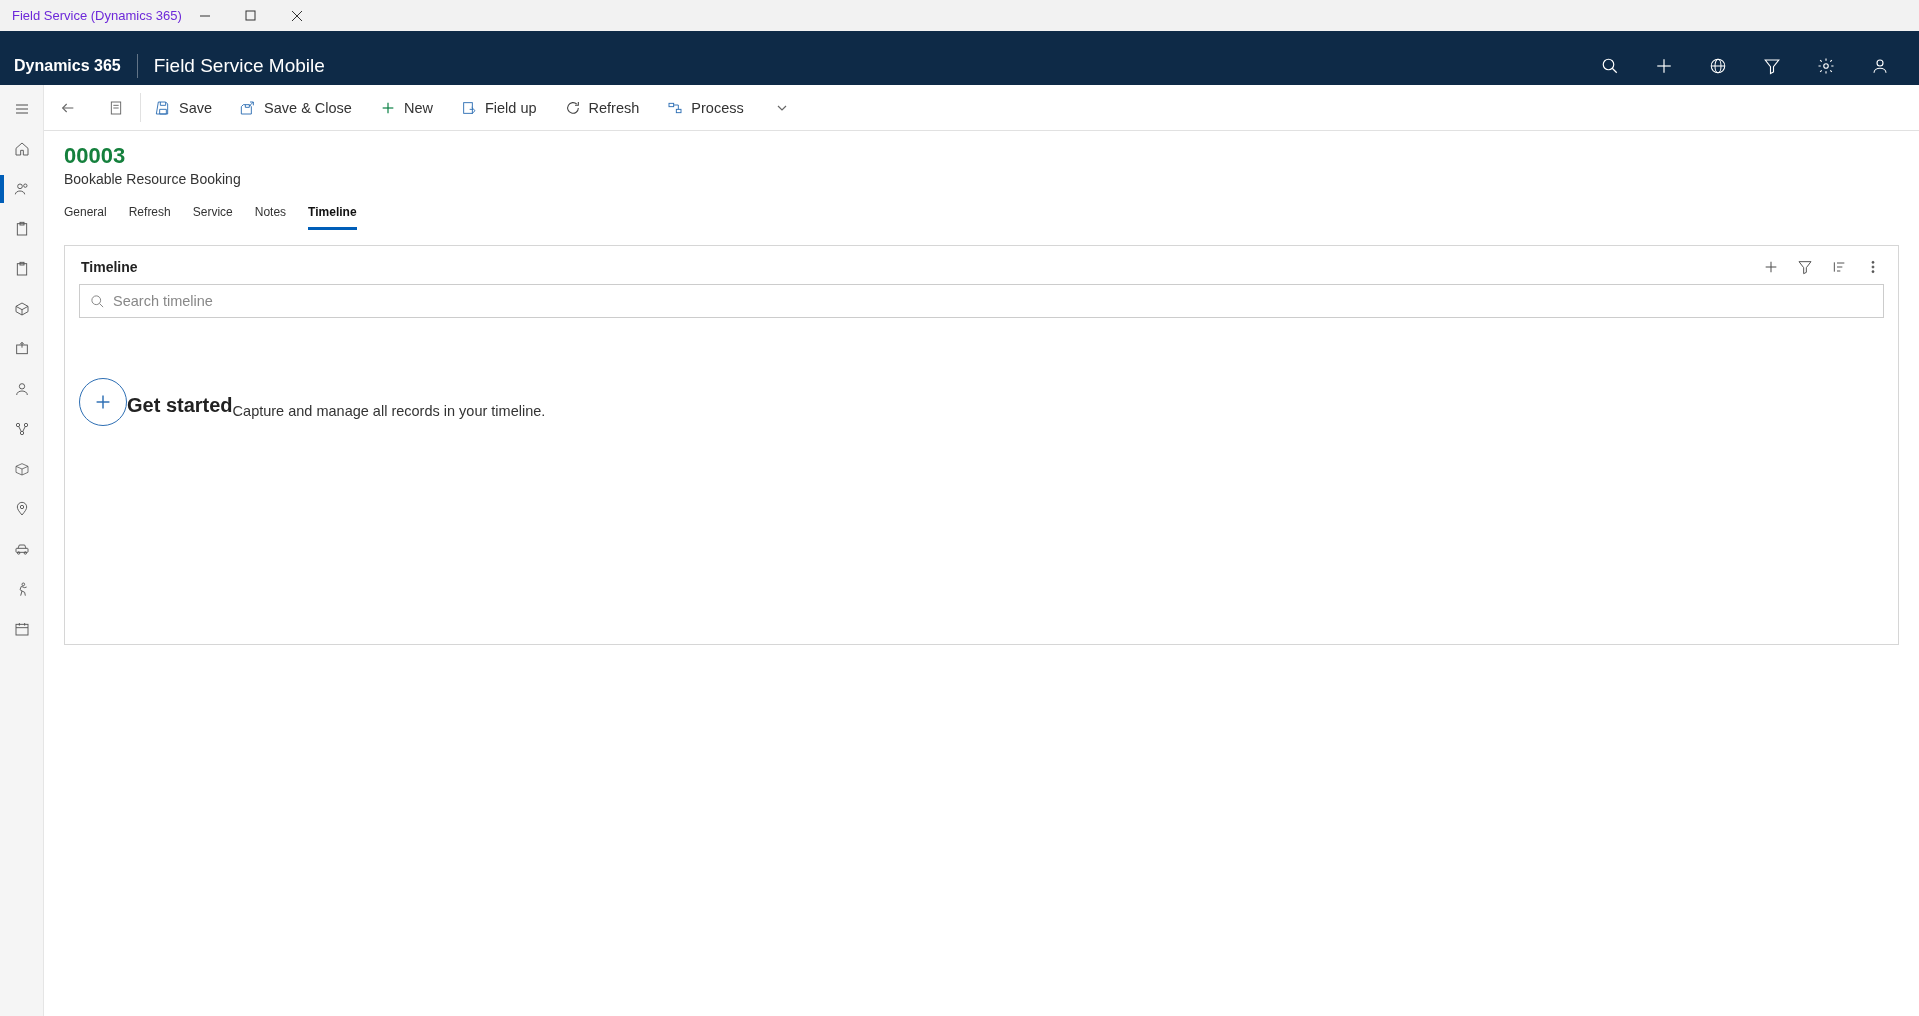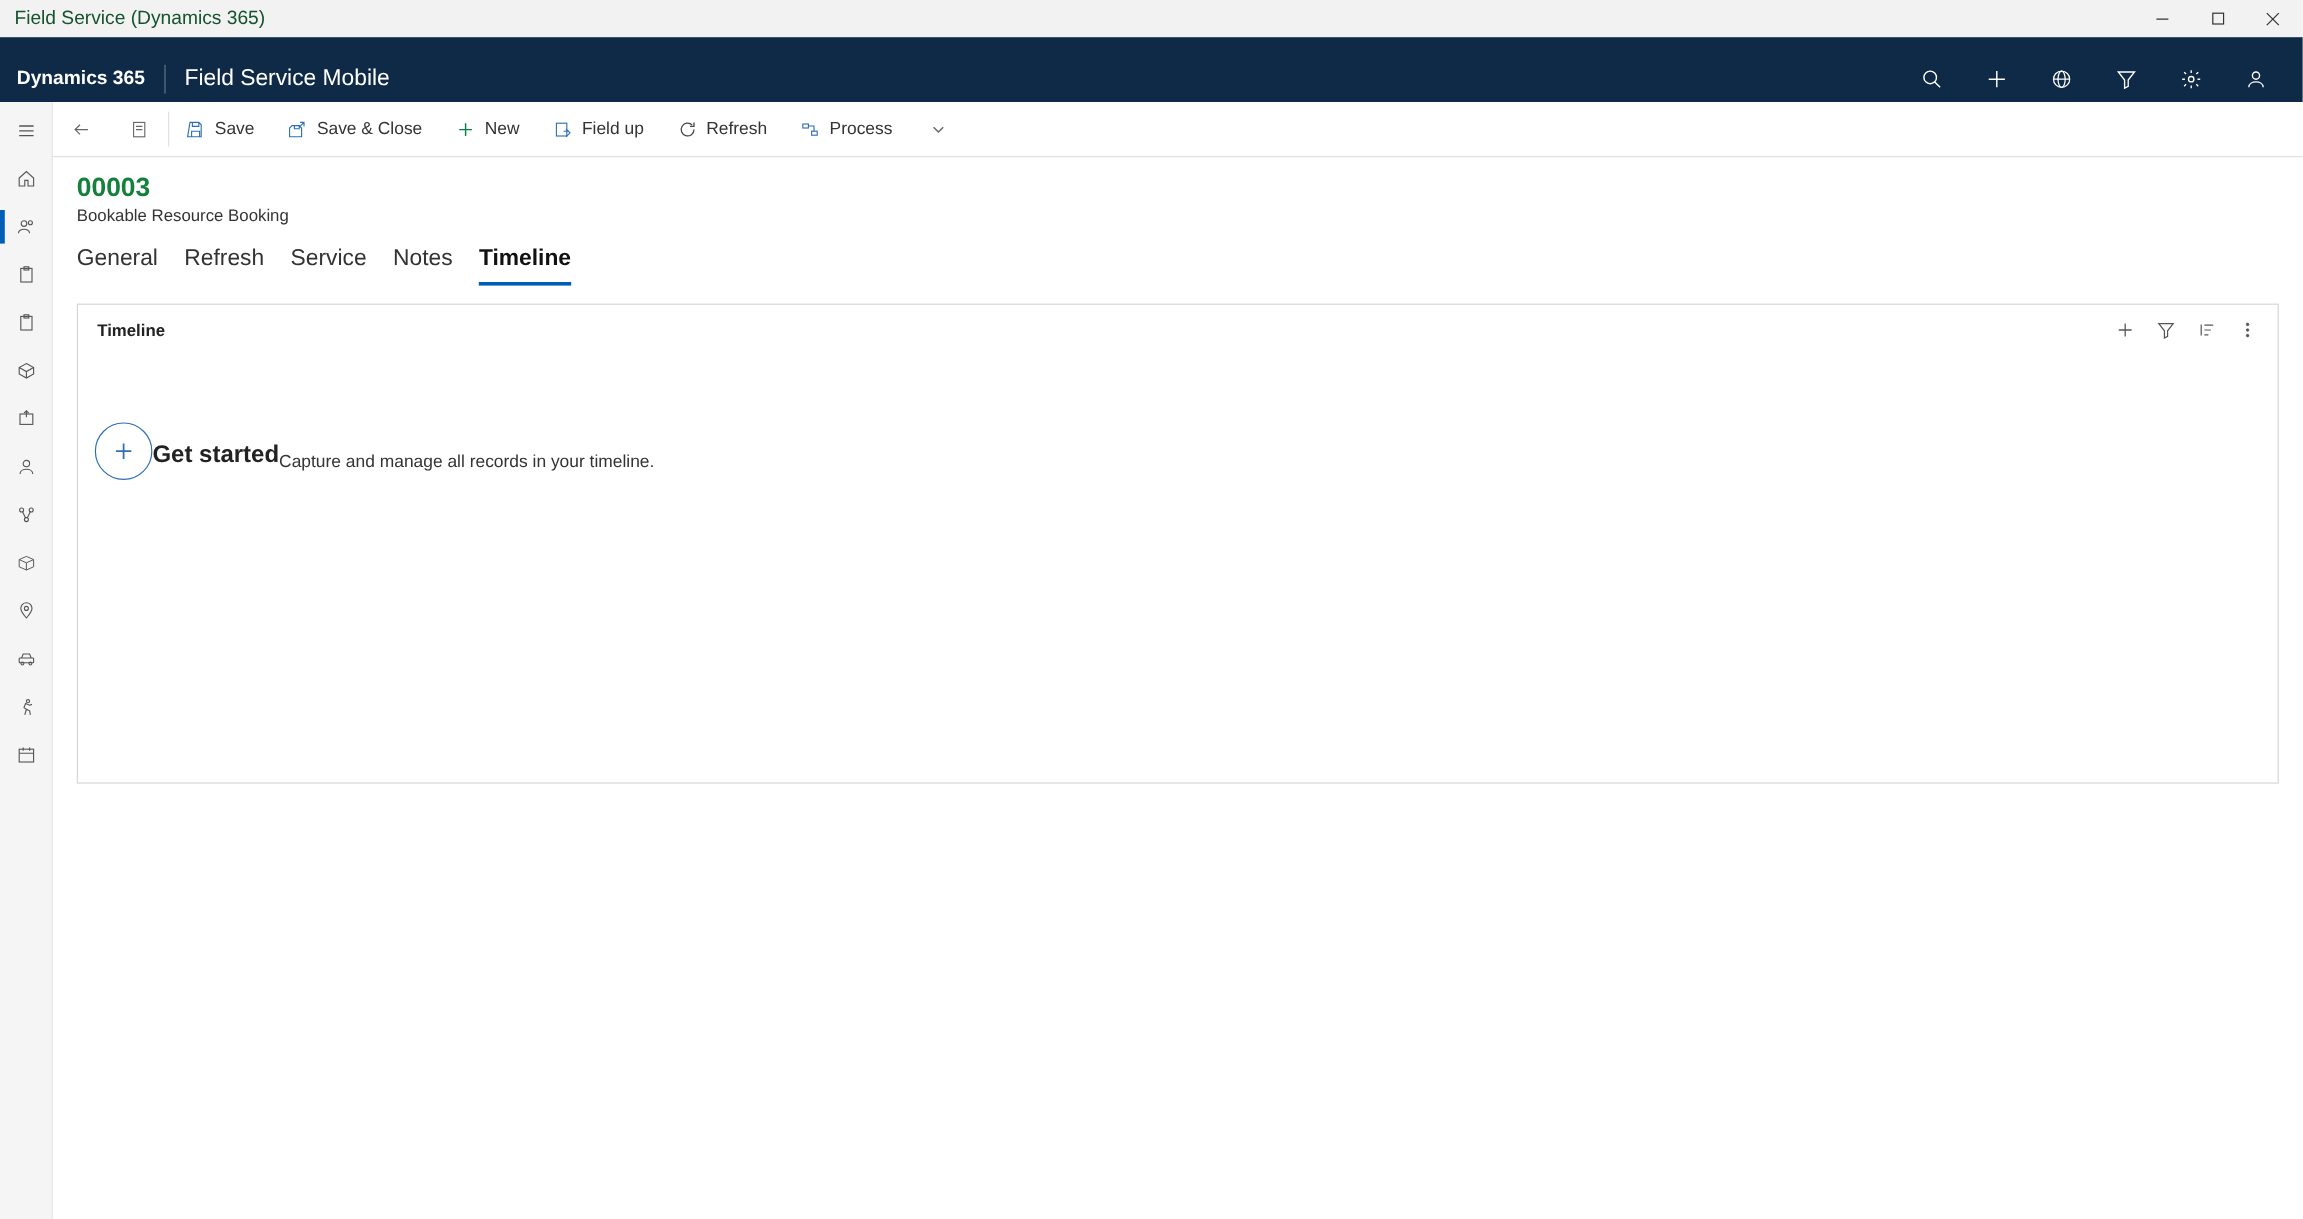--- a/index.html
+++ b/index.html
@@ -15,24 +15,23 @@
     overflow: hidden;
     color: #333;
   }
 
   
   .titlebar {
     height: 31px;
     background: #f2f2f2;
     display: flex;
     align-items: center;
-    justify-content: space-between;
     padding: 0 2px 0 12px;
-    font-size: 16px;
-    color: #14532d;
+    font-size: 13px;
+    color: #6d28d9;
   }
   .win-controls {
     display: flex;
   }
   .win-btn {
     width: 46px;
     height: 31px;
     display: flex;
     align-items: center;
     justify-content: center;
@@ -164,21 +163,21 @@
   }
 
   
   .tabs {
     display: flex;
     gap: 22px;
     padding: 14px 20px 0 20px;
     border-bottom: 1px solid transparent;
   }
   .tab {
-    font-size: 19px;
+    font-size: 12px;
     color: #333;
     padding-bottom: 8px;
     cursor: pointer;
     border-bottom: 3px solid transparent;
   }
   .tab.active {
     font-weight: 600;
     border-bottom-color: #005eb8;
     color: #111;
   }
@@ -578,20 +577,27 @@
             <div class="hdr-icon">
               <svg width="16" height="16" viewBox="0 0 24 24">
                   <circle cx="12" cy="5" r="1.6" fill="#555"></circle>
                   <circle cx="12" cy="12" r="1.6" fill="#555"></circle>
                   <circle cx="12" cy="19" r="1.6" fill="#555"></circle>
                 </svg>
             </div>
           </div>
         </div>
 
+        <div class="search-row">
+          <svg width="15" height="15" viewBox="0 0 24 24">
+              <circle cx="10" cy="10" r="7" stroke="#888" stroke-width="1.6" fill="none"></circle>
+              <line x1="15" y1="15" x2="21" y2="21" stroke="#888" stroke-width="1.6"></line>
+            </svg>
+          <input type="text" placeholder="Search timeline" style="">
+        </div>
 
 
         <div class="empty-state">
           <div class="empty-circle">
             <svg width="22" height="22" viewBox="0 0 24 24">
                 <line x1="12" y1="5" x2="12" y2="19" stroke-width="1.6"></line>
                 <line x1="5" y1="12" x2="19" y2="12" stroke-width="1.6"></line>
               </svg>
           </div>
           <div class="empty-title">Get started</div>

